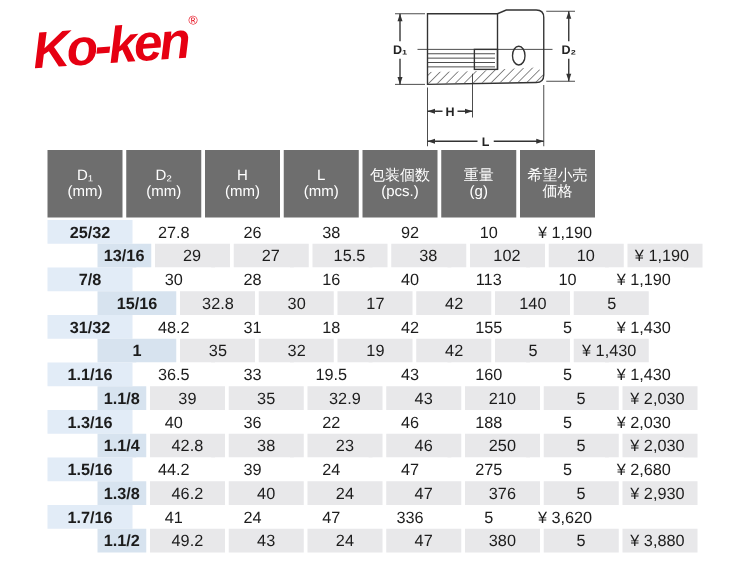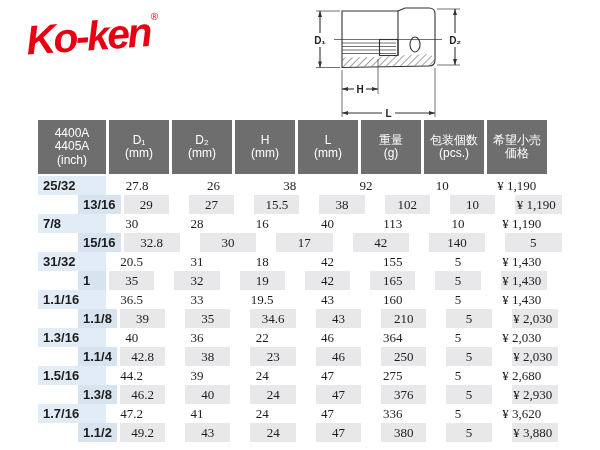--- a/index.html
+++ b/index.html
@@ -22,25 +22,25 @@
 
   
   .spec{position:absolute;left:38px;top:120px;width:509px;}
   .thead{display:flex;gap:3px;height:54px;margin-bottom:2px;}
   .th{background:var(--header_gray,#6e6e6e);color:var(--header_text,#fff);
       display:flex;flex-direction:column;justify-content:center;align-items:center;text-align:center;}
   .c1h{width:68px;}
   .hc{width:60px;}
   .hl{font-size:12px;line-height:13.5px;}
   .tr{display:flex;gap:3px;height:19px;}
-  .c1{width:68px;box-sizing:border-box;display:flex;justify-content:flex-start;
+  .c1{width:68px;box-sizing:border-box;display:flex;justify-content:center;
       padding:0 5px;font-weight:bold;font-size:13px;line-height:19px;}
   .odd  .c1{background:var(--size_col_blue_light,#e2ecf7);}
   .even .c1{background:var(--size_col_blue_dark,#d7e3ef);margin-left:40px;}
-  .band{display:flex;gap:20px;width:438px;font-family:Liberation Serif, serif;}
+  .band{display:flex;gap:3px;width:438px;}
   .cv{width:60px;text-align:center;font-size:13px;line-height:19px;box-sizing:border-box;}
   .odd  .cv{background:var(--row_white,#fff);}
   .even .cv{background:var(--row_gray,#e8e8ea);}
   .cv.price{padding-right:4px;}
 </style>
 </head>
 <body>
 
 <div class="page">
 
@@ -109,49 +109,44 @@
       <line class="ln" x1="46" y1="113" x2="86" y2="113"></line>
       <line class="ln" x1="99" y1="113" x2="139" y2="113"></line>
       <polygon class="ah" points="46,113 52,111 52,115"></polygon>
       <polygon class="ah" points="139,113 133,111 133,115"></polygon>
       <text class="dim" x="92.5" y="116.5" text-anchor="middle">L</text>
     </g>
   </svg>
 
   <div class="spec">
     <div class="thead">
-      <div class="th c1h">
-        <div class="hl">4400A</div>
-        <div class="hl">4405A</div>
-        <div class="hl">(inch)</div>
-      </div>
 
     <div class="th hc">
           <div class="hl">D₁</div>
           <div class="hl">(mm)</div>
         </div>
         <div class="th hc">
           <div class="hl">D₂</div>
           <div class="hl">(mm)</div>
         </div>
         <div class="th hc">
           <div class="hl">H</div>
           <div class="hl">(mm)</div>
         </div>
         <div class="th hc">
           <div class="hl">L</div>
           <div class="hl">(mm)</div>
         </div>
         <div class="th hc">
+          <div class="hl">包装個数</div>
+          <div class="hl">(pcs.)</div>
+        </div>
+        <div class="th hc">
           <div class="hl">重量</div>
           <div class="hl">(g)</div>
-        </div>
-        <div class="th hc">
-          <div class="hl">包装個数</div>
-          <div class="hl">(pcs.)</div>
         </div>
         <div class="th hc">
           <div class="hl">希望小売</div>
           <div class="hl">価格</div>
         </div>
       </div>
     <div>
 
     <div class="tr odd">
           <div class="c1">
@@ -210,40 +205,39 @@
             <div class="cv">140</div>
             <div class="cv">5</div>
           </div>
         </div>
         <div class="tr odd">
           <div class="c1">
             <span></span>
             <span>31/32</span>
           </div>
           <div class="band">
-            <div class="cv">20.5</div>
+            <div class="cv">48.2</div>
             <div class="cv">31</div>
             <div class="cv">18</div>
             <div class="cv">42</div>
             <div class="cv">155</div>
             <div class="cv">5</div>
             <div class="cv price">¥ 1,430</div>
           </div>
         </div>
         <div class="tr even">
           <div class="c1">
             <span>1</span>
             <span></span>
           </div>
           <div class="band">
             <div class="cv">35</div>
             <div class="cv">32</div>
             <div class="cv">19</div>
             <div class="cv">42</div>
-            <div class="cv">165</div>
             <div class="cv">5</div>
             <div class="cv price">¥ 1,430</div>
           </div>
         </div>
         <div class="tr odd">
           <div class="c1">
             <span>1.</span>
             <span>1/16</span>
           </div>
           <div class="band">
@@ -257,38 +251,38 @@
           </div>
         </div>
         <div class="tr even">
           <div class="c1">
             <span>1.</span>
             <span>1/8</span>
           </div>
           <div class="band">
             <div class="cv">39</div>
             <div class="cv">35</div>
-            <div class="cv">34.6</div>
+            <div class="cv">32.9</div>
             <div class="cv">43</div>
             <div class="cv">210</div>
             <div class="cv">5</div>
             <div class="cv price">¥ 2,030</div>
           </div>
         </div>
         <div class="tr odd">
           <div class="c1">
             <span>1.</span>
             <span>3/16</span>
           </div>
           <div class="band">
             <div class="cv">40</div>
             <div class="cv">36</div>
             <div class="cv">22</div>
             <div class="cv">46</div>
-            <div class="cv">364</div>
+            <div class="cv">188</div>
             <div class="cv">5</div>
             <div class="cv price">¥ 2,030</div>
           </div>
         </div>
         <div class="tr even">
           <div class="c1">
             <span>1.</span>
             <span>1/4</span>
           </div>
           <div class="band">
@@ -330,21 +324,20 @@
             <div class="cv">5</div>
             <div class="cv price">¥ 2,930</div>
           </div>
         </div>
         <div class="tr odd">
           <div class="c1">
             <span>1.</span>
             <span>7/16</span>
           </div>
           <div class="band">
-            <div class="cv">47.2</div>
             <div class="cv">41</div>
             <div class="cv">24</div>
             <div class="cv">47</div>
             <div class="cv">336</div>
             <div class="cv">5</div>
             <div class="cv price">¥ 3,620</div>
           </div>
         </div>
         <div class="tr even">
           <div class="c1">

